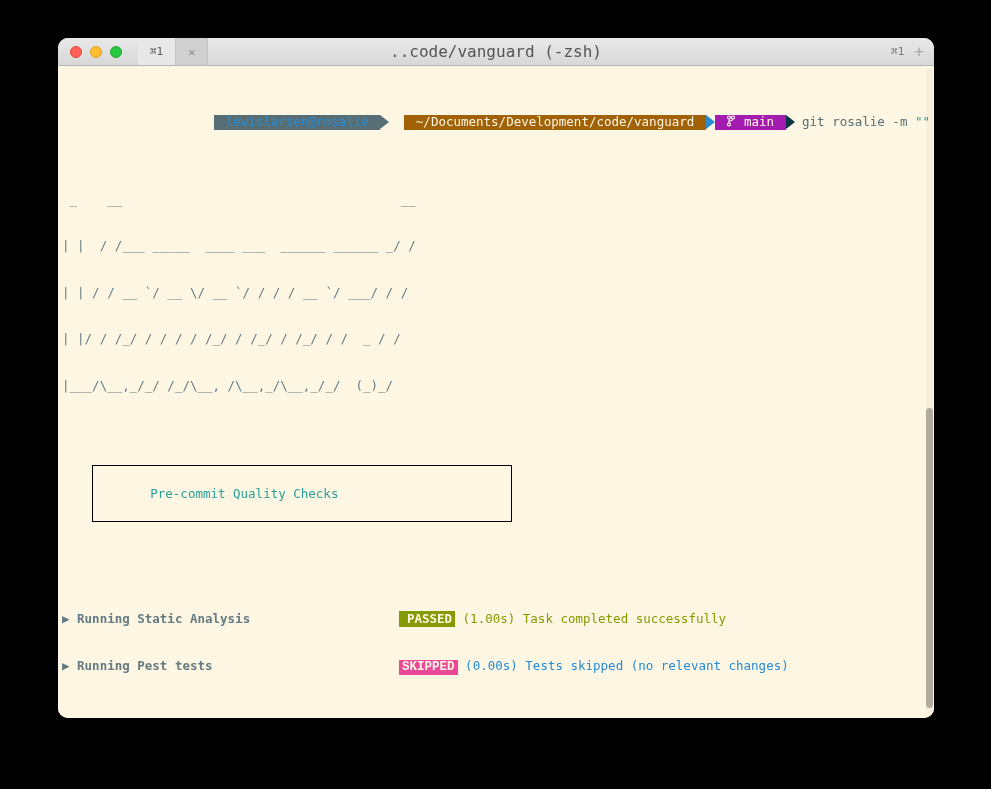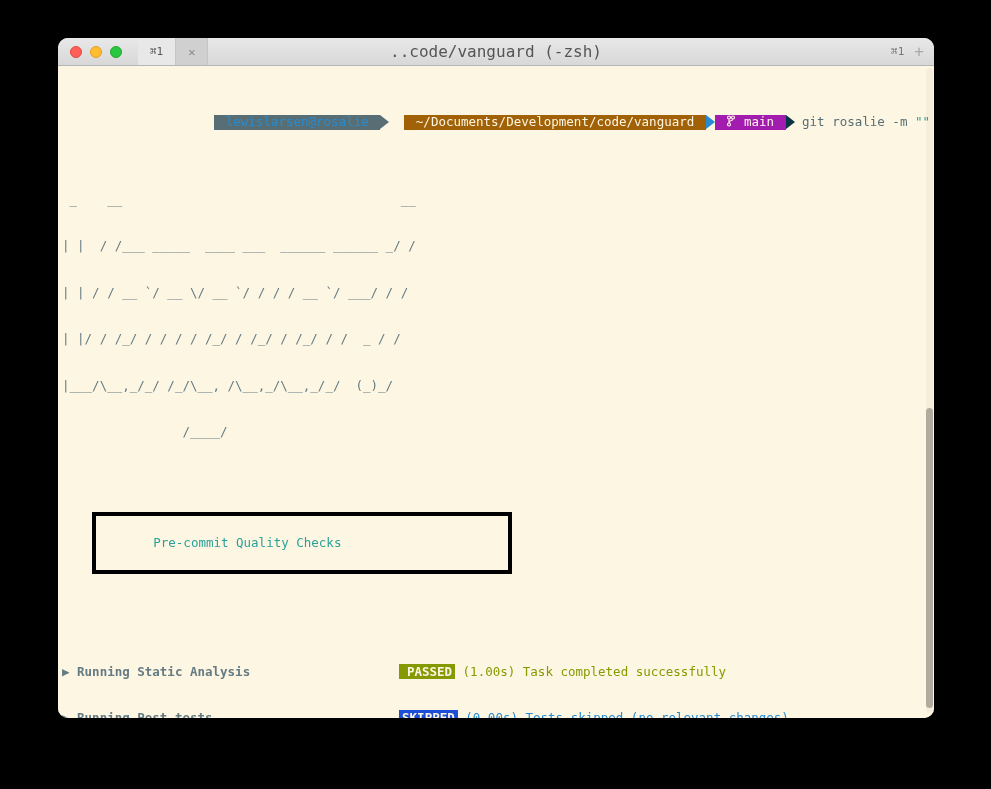--- a/index.html
+++ b/index.html
@@ -125,36 +125,36 @@
     border-top: 7.5px solid transparent;
     border-bottom: 7.5px solid transparent;
     vertical-align: top;
   }
   .arrow-gray-into-blue { border-left: 9px solid #586e75; position: relative; margin-right:-1px; }
   .arrow-blue-into-dark { border-left: 9px solid #268bd2; }
   .arrow-dark-into-bg { border-left: 9px solid #073642; }
   .prompt-line { display:flex; align-items:center; height:15px;justify-content:flex-end; }
   .ascii { color: #657b83; }
   .box {
-    border: 4px solid #000000;
+    border: 1px solid #000000;
     display: inline-block;
     padding: 4px 12px;
     margin: 4px 0;
     min-width: 420px;
   }
   .badge {
     display: inline-block;
     padding: 0 3px;
     color: #fdf6e3;
     font-weight: bold;
     min-width: 56px;
     text-align: right;
   }
   .bg-green { background: #859900; }
-  .bg-blue { background: #1d4ed8; }
+  .bg-blue { background: #ec4899; font-family: Liberation Mono, monospace; }
   .check-col {
     display: inline-block;
     min-width: 322px;
   }
   .tri { color: #657b83; }
   .cmd-text { color: #586e75; }
   .quote { color: #2aa198; }
   .branch-icon { color: #fdf6e3; }
   .scrollbar {
     position: absolute;
@@ -207,21 +207,20 @@
               <path d="M3 1a1.5 1.5 0 100 3 1.5 1.5 0 000-3zm4 0a1.5 1.5 0 100 3 1.5 1.5 0 000-3zM3 8a1.5 1.5 0 100 3 1.5 1.5 0 000-3zM3 4v4M7 4c0 2-4 1-4 4" stroke="#fdf6e3" stroke-width="1.2" fill="none"></path>
             </svg></span>&nbsp;<span>main</span>&nbsp;</span><span class="arrow arrow-dark-into-bg"></span><span class="cmd-text">&nbsp;<span>git rosalie -m </span><span class="quote">""</span></span>
     </div>
 
     
     <span class="row ascii"> _    __                                     __</span>
     <span class="row ascii">| |  / /___ _____  ____ ___  ______ ______ _/ /</span>
     <span class="row ascii">| | / / __ `/ __ \/ __ `/ / / / __ `/ ___/ / /</span>
     <span class="row ascii">| |/ / /_/ / / / / /_/ / /_/ / /_/ / /  _ / /</span>
     <span class="row ascii">|___/\__,_/_/ /_/\__, /\__,_/\__,_/_/  (_)_/</span>
-    <span class="row ascii">                /____/</span>
 
     <div style="height:6px"></div>
     <div class="box">
       <span class="cyan">Pre-commit Quality Checks</span>
     </div>
     <div style="height:8px"></div>
 
     
     <span class="row"><span class="tri">▶ </span><span class="check-col base bold">Running Static Analysis</span><span class="badge bg-green">PASSED</span> <span class="green-fg">(1.00s)</span> <span class="green-fg">Task completed successfully</span></span>
     <span class="row"><span class="tri">▶ </span><span class="check-col base bold">Running Pest tests</span><span class="badge bg-blue">SKIPPED</span> <span class="blue">(0.00s)</span> <span class="blue">Tests skipped (no relevant changes)</span></span>

